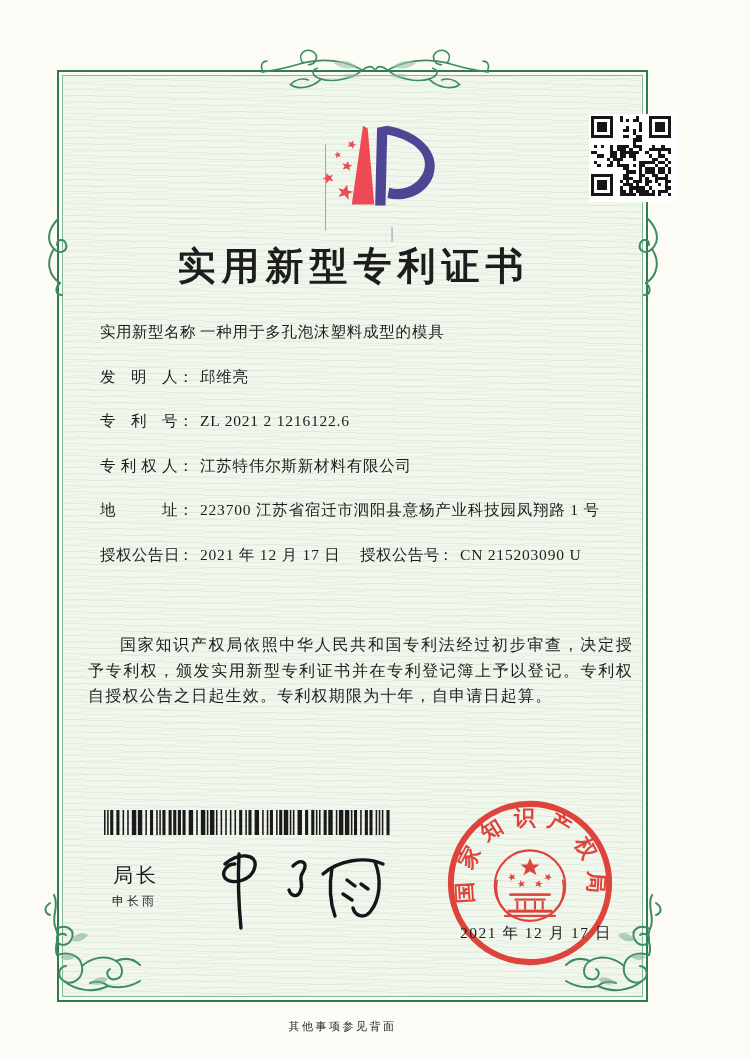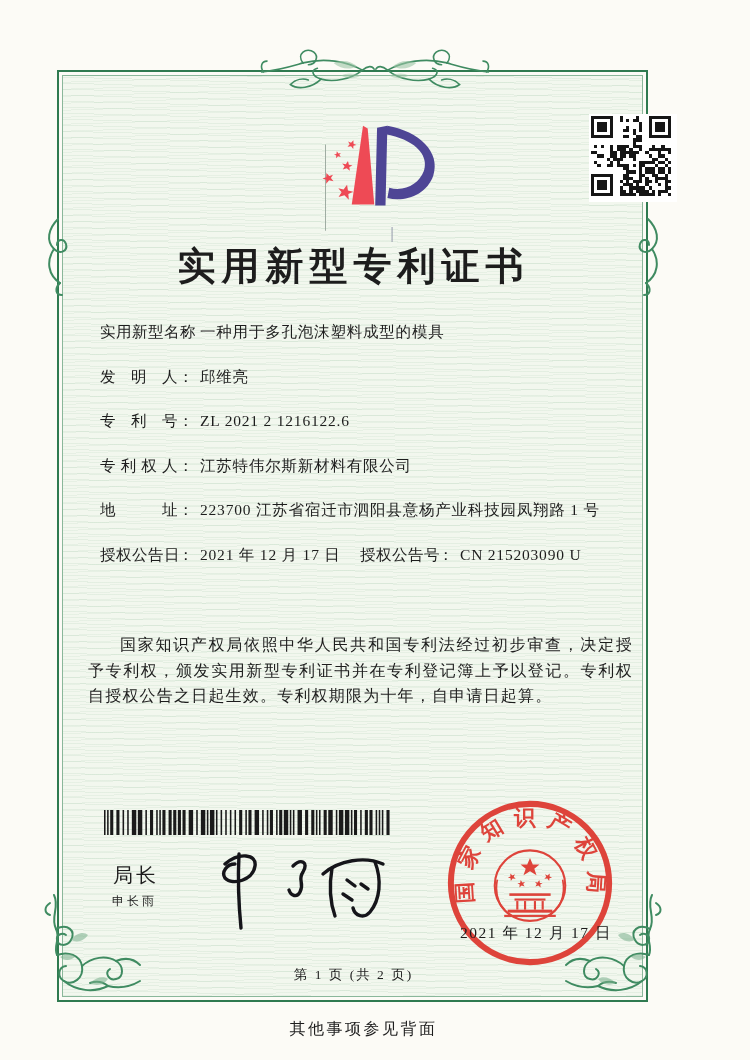--- a/index.html
+++ b/index.html
@@ -36,22 +36,22 @@
   
   .barcode{position:absolute;left:104px;top:810px;width:290px;height:25px;}
   .signer-title{position:absolute;left:113px;top:862px;font-size:20px;letter-spacing:3px;}
   .signer-name{position:absolute;left:112px;top:893px;font-size:12px;letter-spacing:3px;text-align:right;}
   .signature{position:absolute;left:205px;top:840px;width:200px;height:100px;}
   .seal{position:absolute;left:444px;top:797px;width:172px;height:172px;opacity:.93;}
   .seal-date{position:absolute;left:460px;top:923px;font-size:15.5px;letter-spacing:1.5px;
     color:#1b1b1b;z-index:6;white-space:nowrap;}
   .page-info{position:absolute;left:57px;top:966px;width:593px;text-align:center;
     font-size:13.5px;letter-spacing:2px;}
-  .back-note{position:absolute;left:67px;top:1019px;width:593px;text-align:center;
-    font-size:16px;letter-spacing:2.5px;}
+  .back-note{position:absolute;left:46px;top:1019px;width:593px;text-align:center;
+    font-size:11px;letter-spacing:2.5px;}
   
   .orn{position:absolute;z-index:3;}
   .orn-top{left:258px;top:42px;width:234px;height:58px;}
   .orn-bl{left:38px;top:893px;width:106px;height:114px;}
   .orn-br{left:562px;top:893px;width:106px;height:114px;transform:scaleX(-1);}
   .curl-l{left:40px;top:213px;width:36px;height:86px;}
   .curl-r{left:630px;top:213px;width:36px;height:86px;transform:scaleX(-1);}
 </style>
 </head>
 <body>
@@ -474,16 +474,15 @@
         <rect x="93" y="121" width="2.5" height="10"></rect>
         <rect x="104.5" y="121" width="2.5" height="10"></rect>
         <rect x="113.5" y="121" width="2.5" height="10"></rect>
         <rect x="74" y="131" width="52" height="3.5"></rect>
         <rect x="70" y="137" width="60" height="2.5"></rect>
       </g>
     </g>
   </svg>
   <div class="seal-date">2021 年 12 月 17 日</div>
 
-  <div class="page-info">第 1 页 (共 2 页)</div>
   <div class="back-note">其他事项参见背面</div>
 
 </div>
 
 </body></html>

